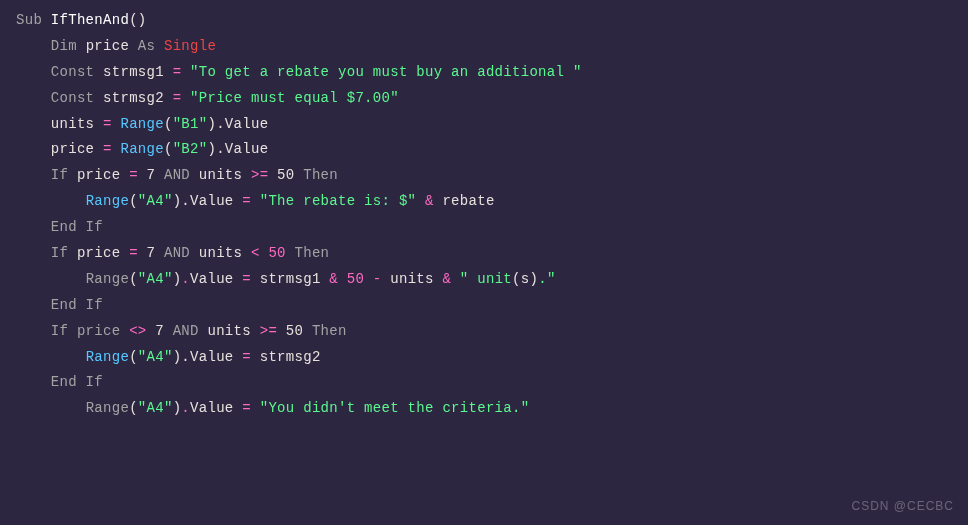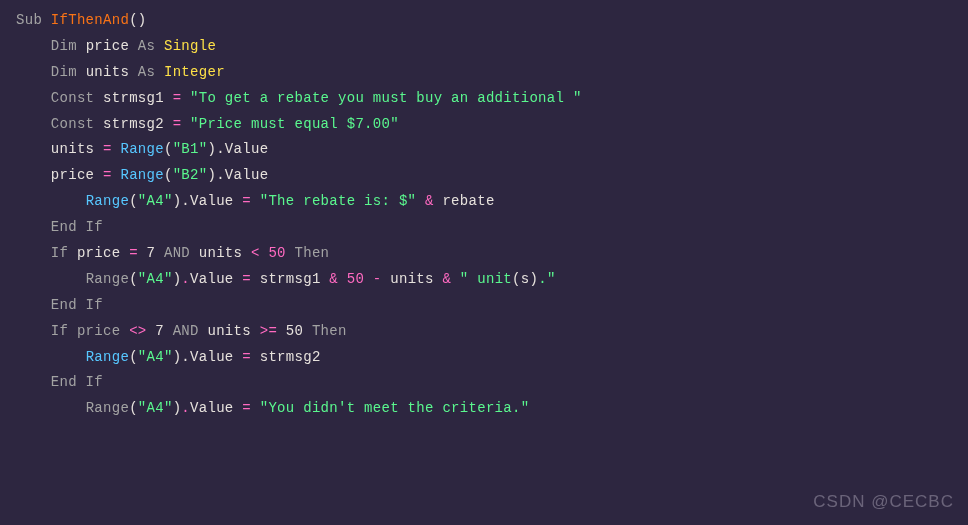--- a/index.html
+++ b/index.html
@@ -20,65 +20,65 @@
       position: relative;
     }
     .code-line {
       white-space: pre;
       letter-spacing: 0.3px;
     }
     .keyword {
       color: #a3a3a3;
     }
     .type {
-      color: #fde047;
+      color: #ef4444;
     }
     .number {
       color: #ff6ac1;
     }
     .string {
       color: #5af78e;
     }
     .identifier {
       color: #e6e1dc;
     }
     .operator {
       color: #ff6ac1;
     }
     .func {
       color: #57c7ff;
     }
     .plain {
       color: #e6e1dc;
     }
     .fn-name {
-      color: #f97316;
+      color: #ffffff;
     }
     .watermark {
       position: absolute;
       bottom: 8px;
       right: 14px;
       color: rgba(220, 215, 230, 0.35);
-      font-size: 17px;
+      font-size: 12px;
       font-family: sans-serif;
       letter-spacing: 1px;
       pointer-events: none;
     }
   </style>
 </head>
 <body>
 
 <div>
 <div class="code-line"><span class="keyword">Sub</span><span class="plain"> </span><span class="fn-name">IfThenAnd</span><span class="plain">()</span></div>
 <div class="code-line">    <span class="keyword">Dim</span><span class="plain"> </span><span class="identifier">price</span><span class="plain"> </span><span class="keyword">As</span><span class="plain"> </span><span class="type">Single</span></div>
-<div class="code-line">    <span class="keyword">Dim</span><span class="plain"> </span><span class="identifier">units</span><span class="plain"> </span><span class="keyword">As</span><span class="plain"> </span><span class="type">Integer</span></div>
 <div class="code-line">    <span class="keyword">Const</span><span class="plain"> </span><span class="identifier">strmsg1</span><span class="operator"> = </span><span class="string">"To get a rebate you must buy an additional "</span></div>
 <div class="code-line">    <span class="keyword">Const</span><span class="plain"> </span><span class="identifier">strmsg2</span><span class="operator"> = </span><span class="string">"Price must equal $7.00"</span></div>
 <div class="code-line">    <span class="identifier">units</span><span class="operator"> = </span><span class="func">Range</span><span class="plain">(</span><span class="string">"B1"</span><span class="plain">)</span><span class="plain">.Value</span></div>
 <div class="code-line">    <span class="identifier">price</span><span class="operator"> = </span><span class="func">Range</span><span class="plain">(</span><span class="string">"B2"</span><span class="plain">)</span><span class="plain">.Value</span></div>
+<div class="code-line">    <span class="keyword">If</span><span class="identifier"> price </span><span class="operator">=</span><span class="identifier"> 7 </span><span class="keyword">AND</span><span class="identifier"> units </span><span class="operator">&gt;=</span><span class="identifier"> 50 </span><span class="keyword">Then</span></div>
 <div class="code-line">        <span class="func">Range</span><span class="plain">(</span><span class="string">"A4"</span><span class="plain">)</span><span class="plain">.Value </span><span class="operator">=</span><span class="string"> "The rebate is: $"</span><span class="operator"> &amp; </span><span class="identifier">rebate</span></div>
 <div class="code-line">    <span class="keyword">End If</span></div>
 <div class="code-line">    <span class="keyword">If</span><span class="identifier"> price </span><span class="operator">=</span><span class="identifier"> 7 </span><span class="keyword">AND</span><span class="identifier"> units </span><span class="operator">&lt;</span><span class="number"> 50 </span><span class="keyword">Then</span></div>
 <div class="code-line">        <span class="keyword">Range</span><span class="plain">(</span><span class="string">"A4"</span><span class="plain">)</span><span class="operator">.</span><span class="plain">Value</span><span class="operator"> = </span><span class="identifier">strmsg1</span><span class="operator"> &amp; </span><span class="number">50</span><span class="operator"> - </span><span class="identifier">units</span><span class="operator"> &amp; </span><span class="string">" unit</span><span class="plain">(</span><span class="identifier">s</span><span class="plain">)</span><span class="string">."</span></div>
 <div class="code-line">    <span class="keyword">End If</span></div>
 <div class="code-line">    <span class="keyword">If</span><span class="keyword"> price</span><span class="operator"> &lt;&gt; </span><span class="identifier">7</span><span class="keyword"> AND </span><span class="identifier">units </span><span class="operator">&gt;=</span><span class="identifier"> 50 </span><span class="keyword">Then</span></div>
 <div class="code-line">        <span class="func">Range</span><span class="plain">(</span><span class="string">"A4"</span><span class="plain">)</span><span class="plain">.Value </span><span class="operator">=</span><span class="identifier"> strmsg2</span></div>
 <div class="code-line">    <span class="keyword">End If</span></div>
 <div class="code-line">        <span class="keyword">Range</span><span class="plain">(</span><span class="string">"A4"</span><span class="plain">)</span><span class="operator">.</span><span class="plain">Value</span><span class="operator"> = </span><span class="string">"You didn't meet the criteria."</span></div>
 

